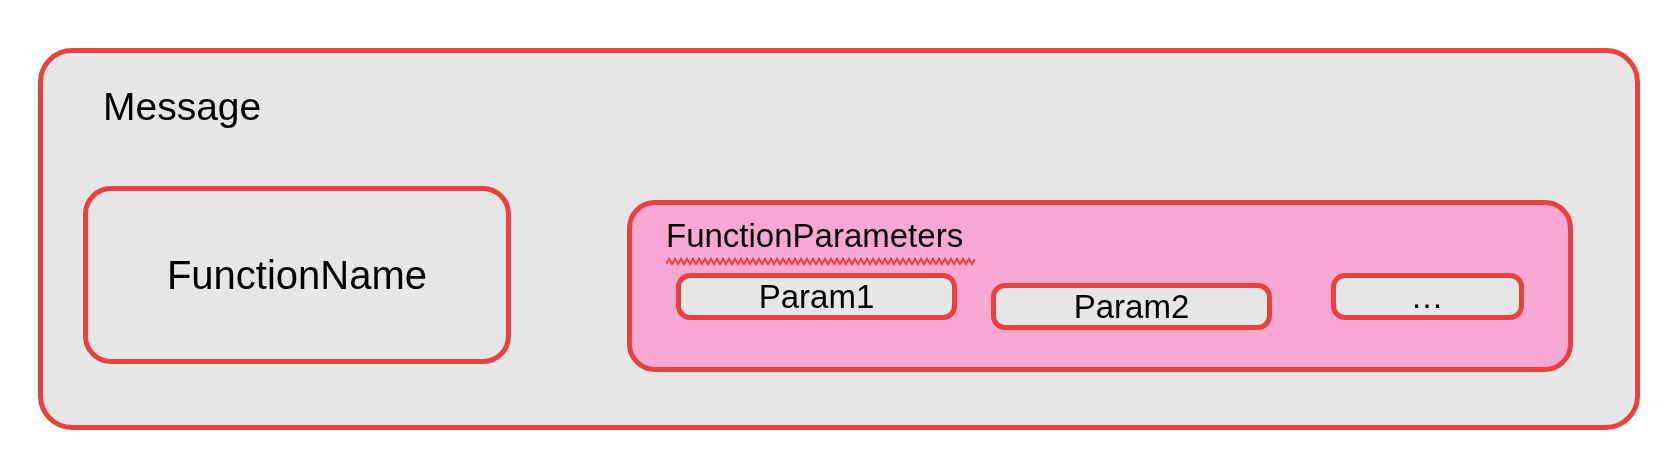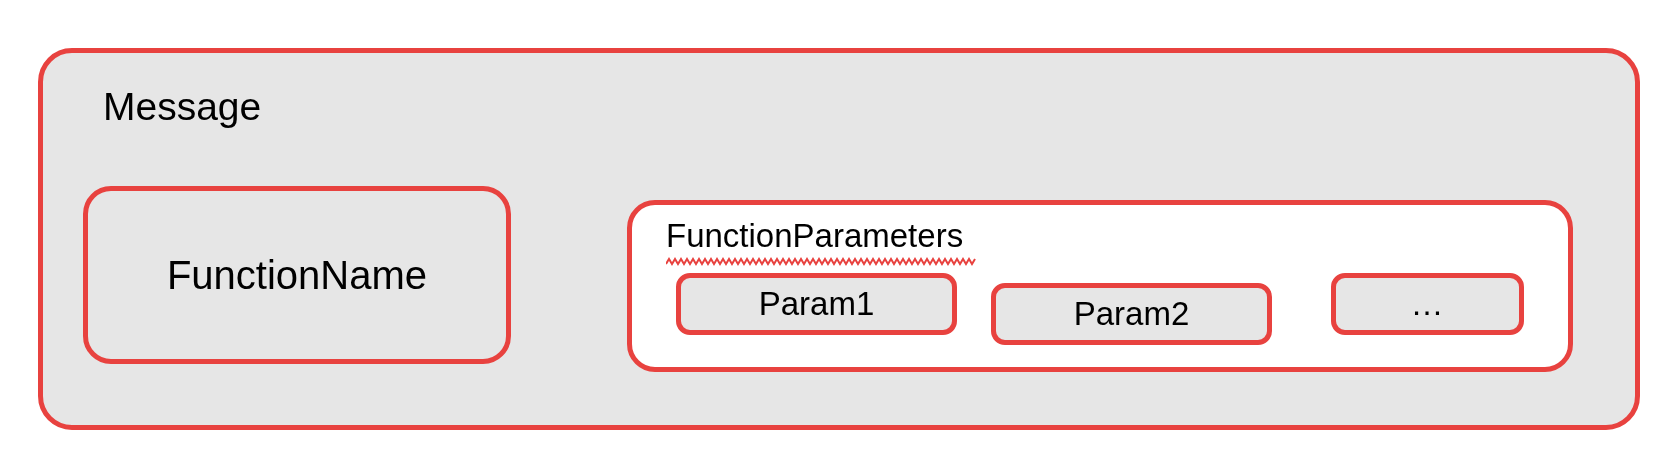--- a/index.html
+++ b/index.html
@@ -72,21 +72,21 @@
   }
 
   
   .functionparameters-box {
     position: absolute;
     left: 584px;
     top: 147px;
     width: 946px;
     height: 172px;
     box-sizing: border-box;
-    background: #ffffff;
+    background: #f9a8d4;
     border: 5px solid #e8423f;
     border-radius: 28px;
   }
 
   .functionparameters-label {
     position: absolute;
     left: 34px;
     top: 12px;
     font-size: 33px;
     line-height: 38px;
@@ -112,21 +112,21 @@
     position: absolute;
     left: 0;
     top: 0;
     width: 100%;
     height: 100%;
   }
 
   .param-chip {
     position: absolute;
     top: 68px;
-    height: 62px;
+    height: 47px;
     box-sizing: border-box;
     background: #e6e6e6;
     border: 5px solid #e8423f;
     border-radius: 14px;
     display: flex;
     align-items: center;
     justify-content: center;
   }
 
   .param-chip.p0 { left: 44px;  width: 281px; }

